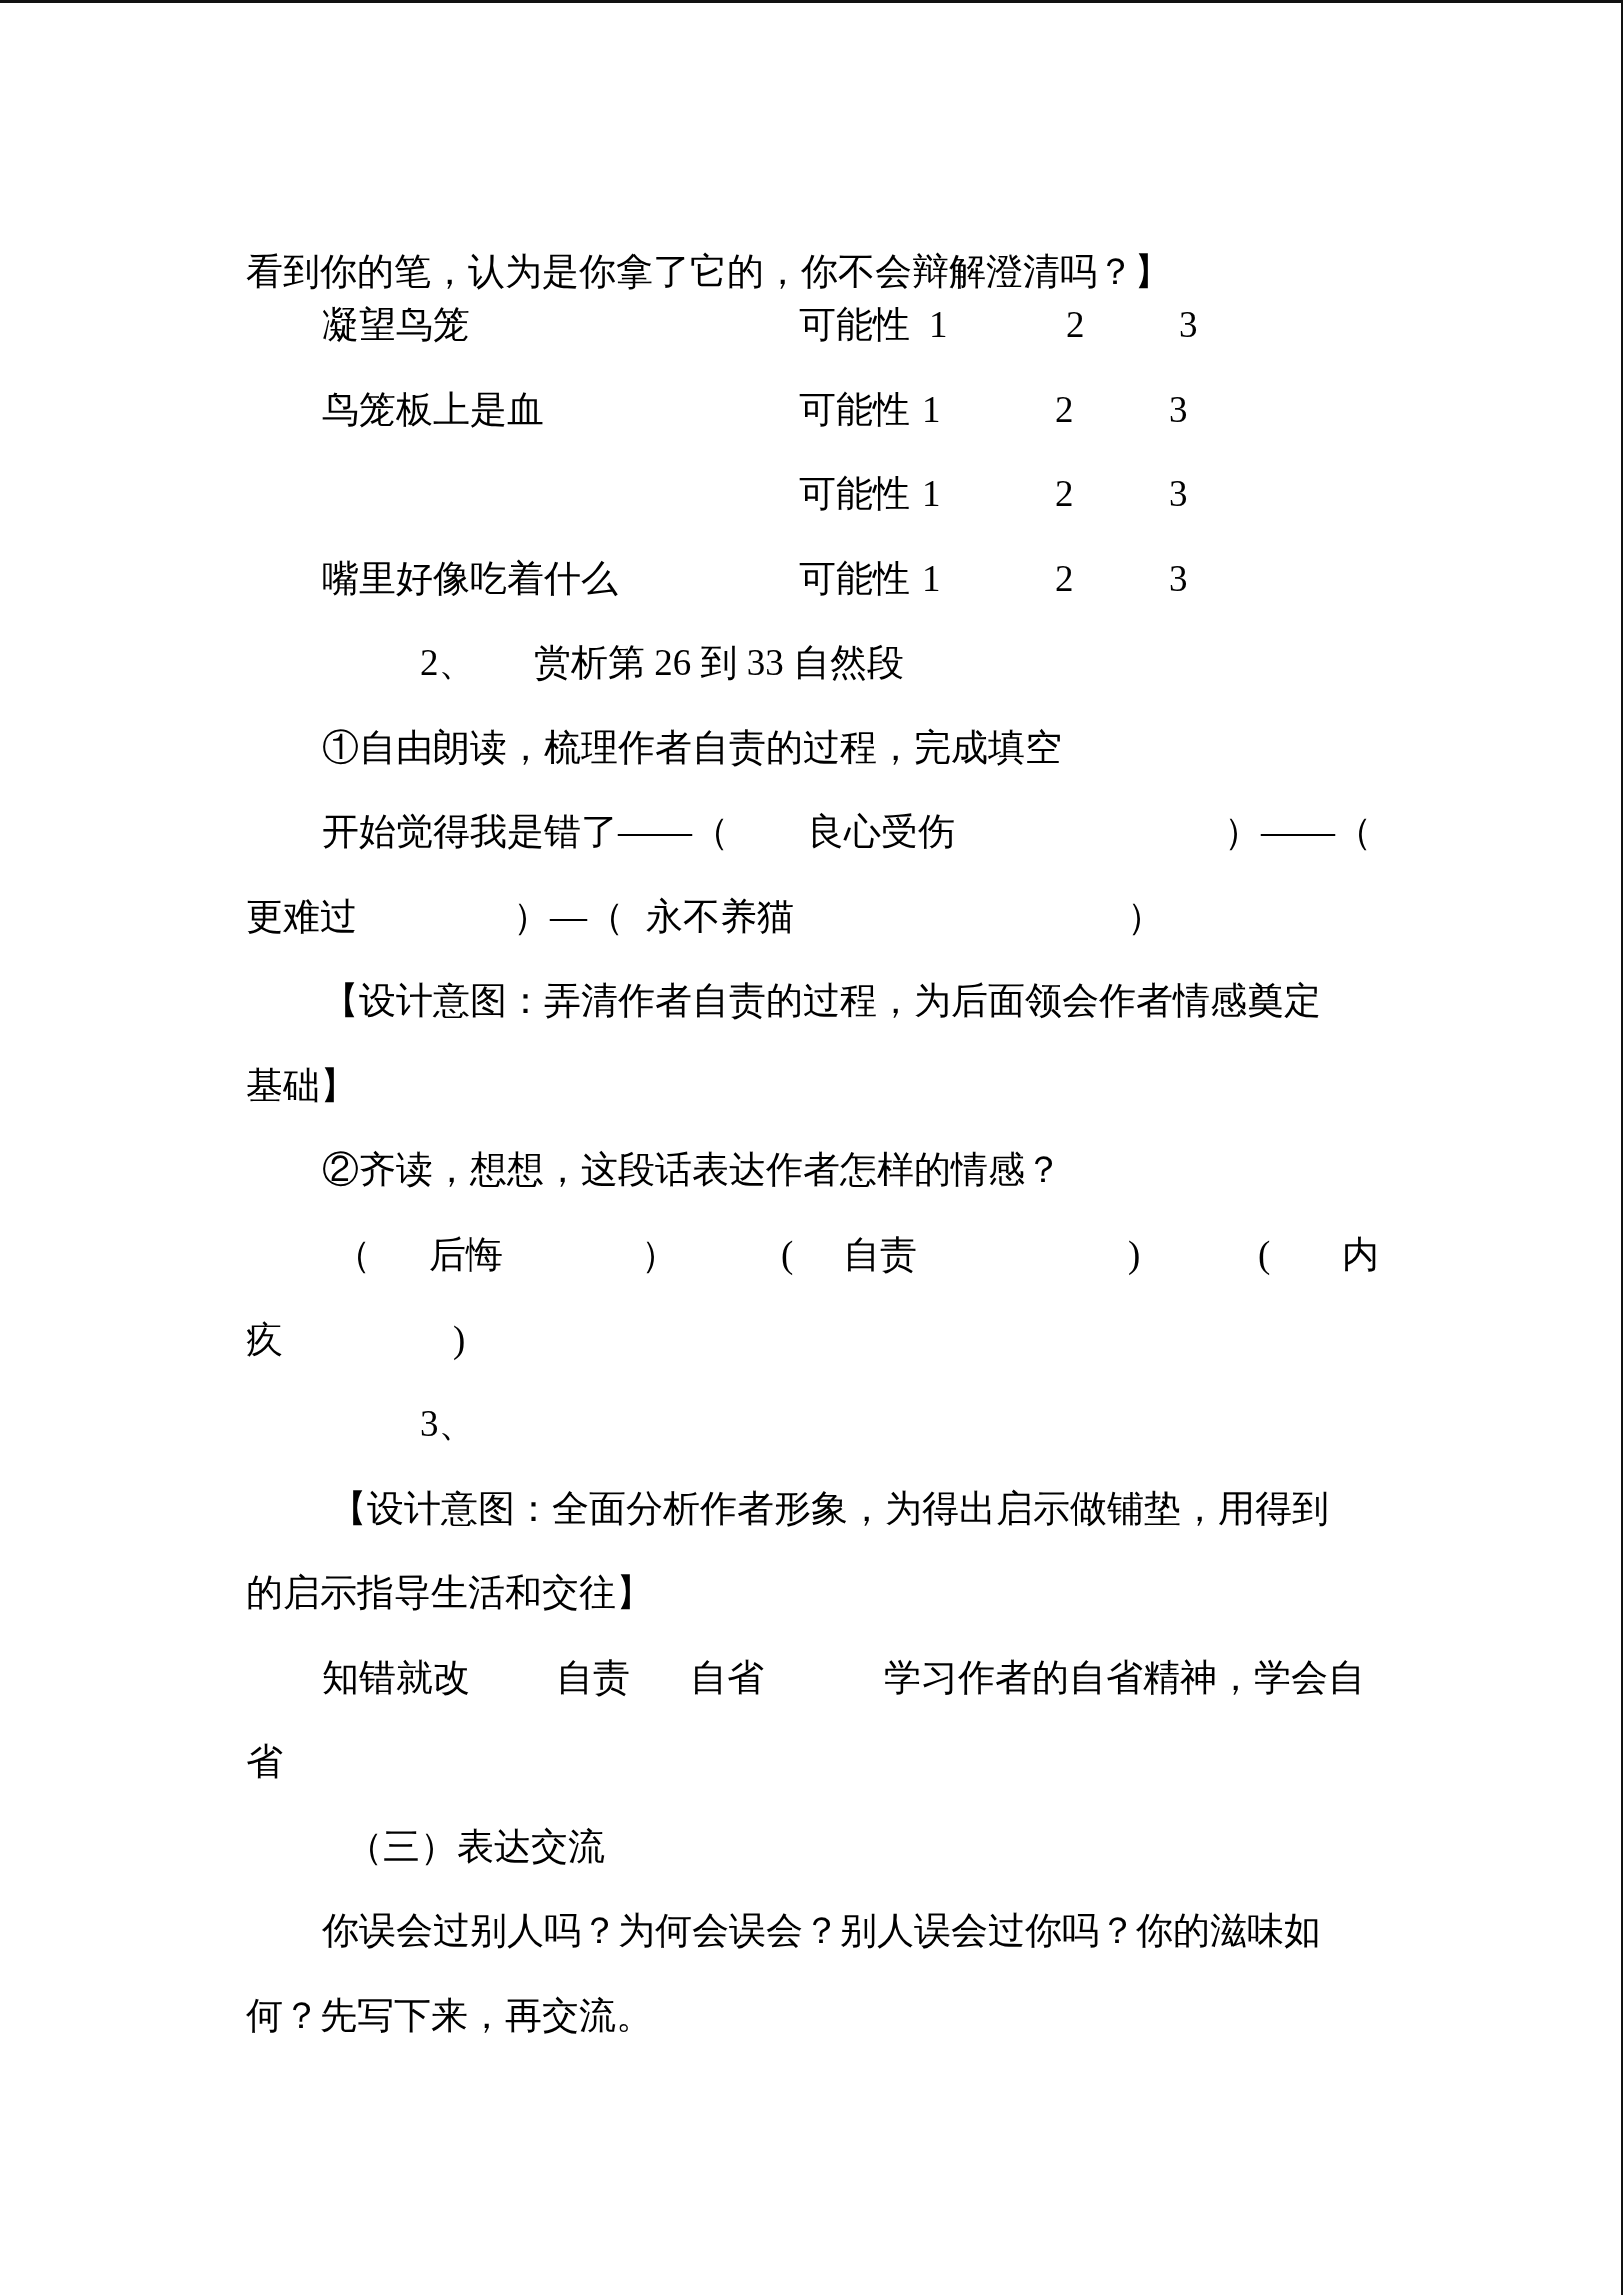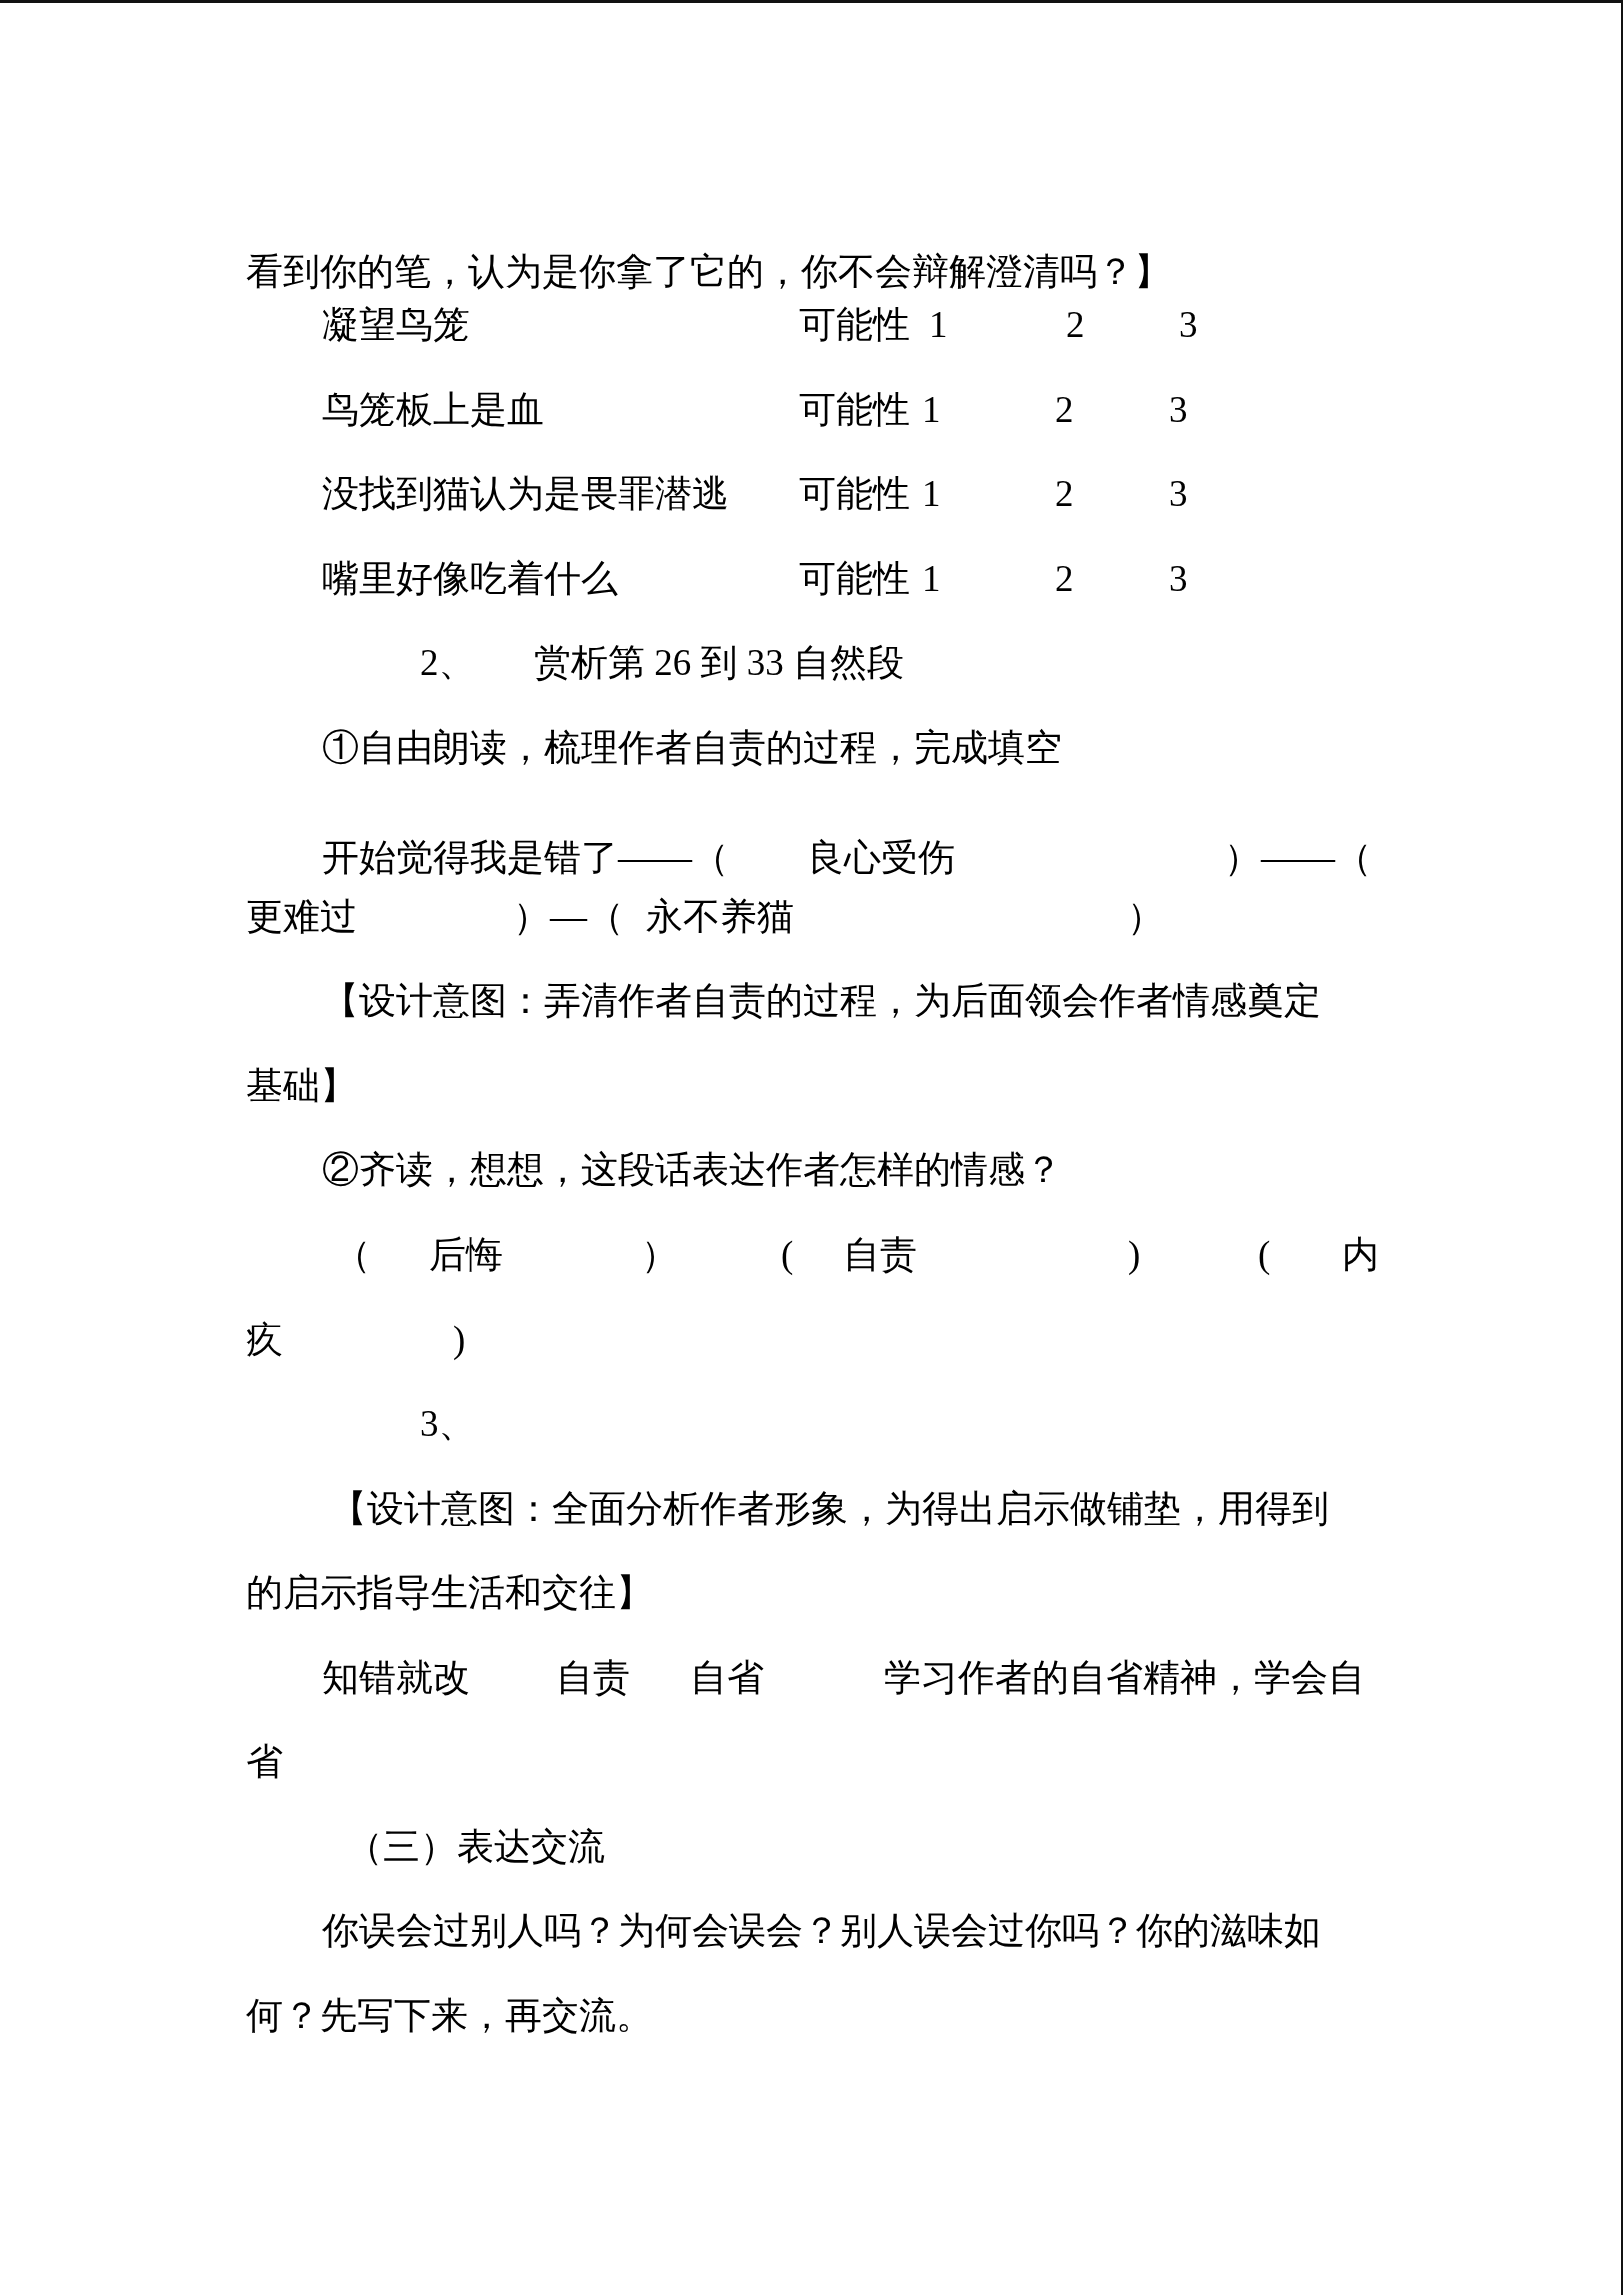--- a/index.html
+++ b/index.html
@@ -28,42 +28,41 @@
     <span class="seg" style="left:1179px;">3</span>
   </div>
   <div class="line" style="left:0; top:389px; width:1623px;">
     <span class="seg" style="left:322px;">鸟笼板上是血</span>
     <span class="seg" style="left:799px;">可能性</span>
     <span class="seg" style="left:922px;">1</span>
     <span class="seg" style="left:1055px;">2</span>
     <span class="seg" style="left:1169px;">3</span>
   </div>
   <div class="line" style="left:0; top:473px; width:1623px;">
-    <span class="seg" style="left:322px;">没找到猫认为是畏罪潜逃</span>
     <span class="seg" style="left:799px;">可能性</span>
     <span class="seg" style="left:922px;">1</span>
     <span class="seg" style="left:1055px;">2</span>
     <span class="seg" style="left:1169px;">3</span>
   </div>
   <div class="line" style="left:0; top:558px; width:1623px;">
     <span class="seg" style="left:322px;">嘴里好像吃着什么</span>
     <span class="seg" style="left:799px;">可能性</span>
     <span class="seg" style="left:922px;">1</span>
     <span class="seg" style="left:1055px;">2</span>
     <span class="seg" style="left:1169px;">3</span>
   </div>
 
   <div class="line" style="left:0; top:642px; width:1623px;">
     <span class="seg" style="left:420px;">2、</span>
     <span class="seg" style="left:534px;">赏析第 26 到 33 自然段</span>
   </div>
 
   <div class="line" style="left:322px; top:727px;">①自由朗读，梳理作者自责的过程，完成填空</div>
 
-  <div class="line" style="left:0; top:811px; width:1623px;margin-top:26px;">
+  <div class="line" style="left:0; top:811px; width:1623px;">
     <span class="seg" style="left:322px;">开始觉得我是错了——（</span>
     <span class="seg" style="left:807px;">良心受伤</span>
     <span class="seg" style="left:1224px;">）——（</span>
   </div>
   <div class="line" style="left:0; top:896px; width:1623px;">
     <span class="seg" style="left:246px;">更难过</span>
     <span class="seg" style="left:513px;">）—（</span>
     <span class="seg" style="left:646px;">永不养猫</span>
     <span class="seg" style="left:1127px;">）</span>
   </div>

